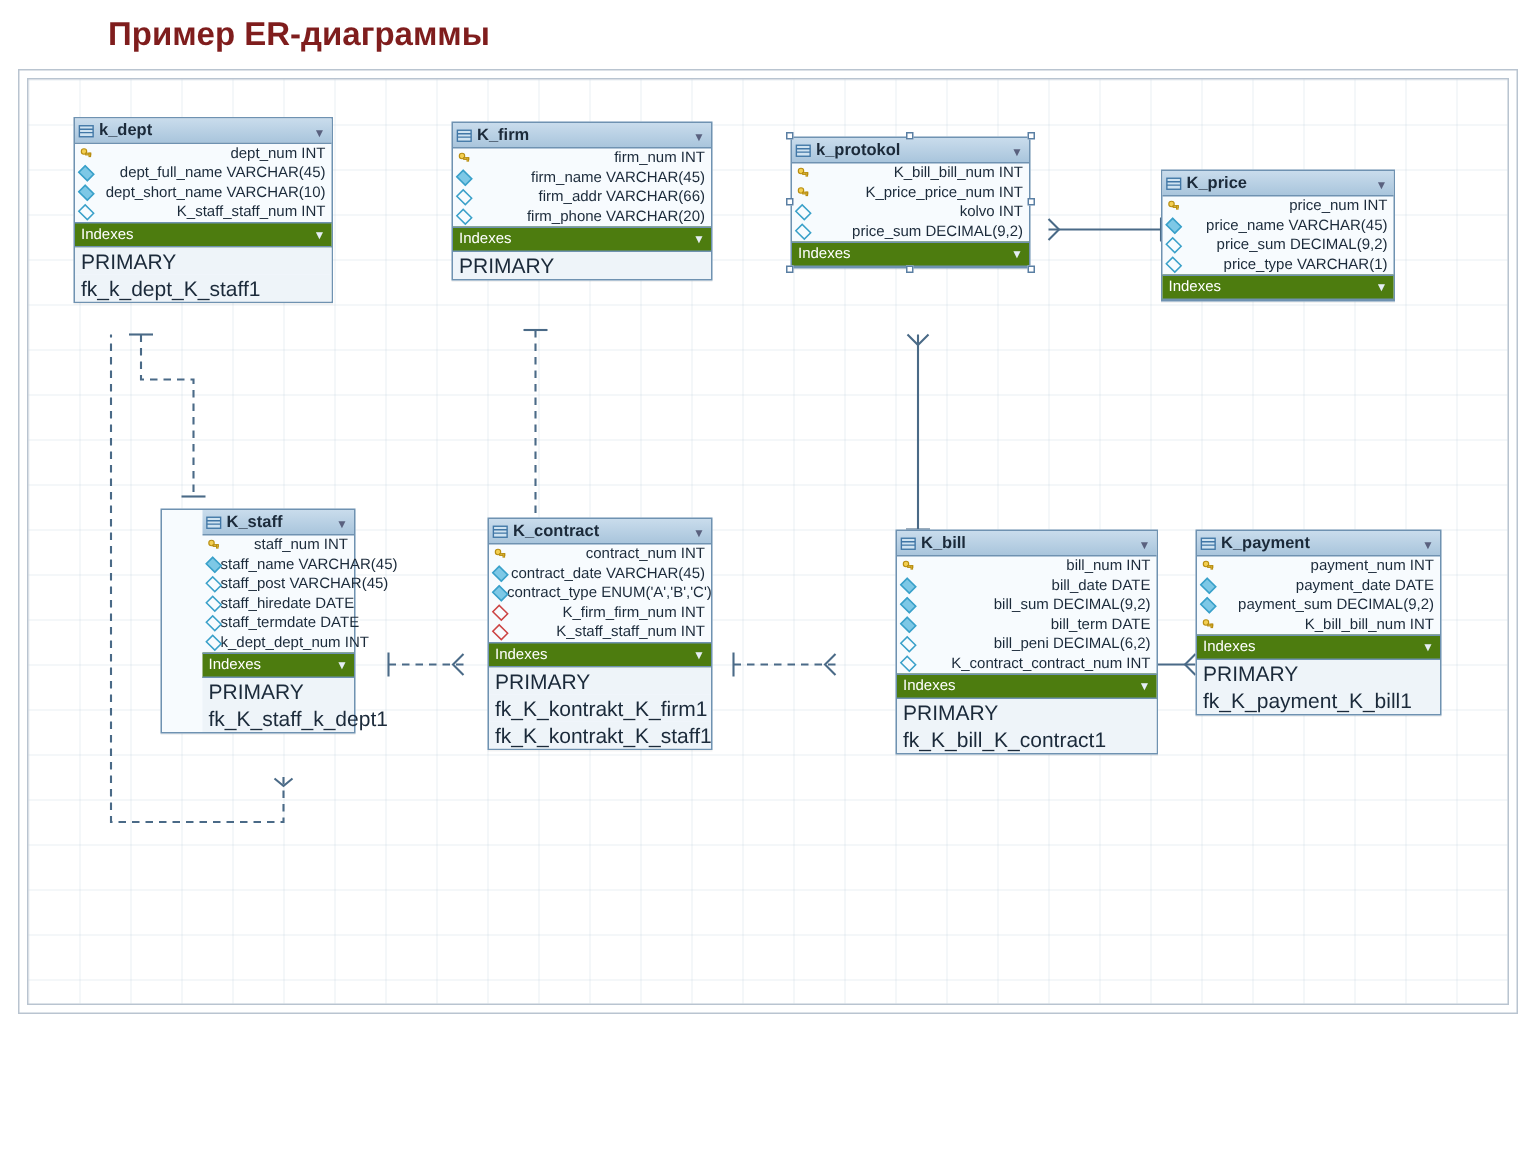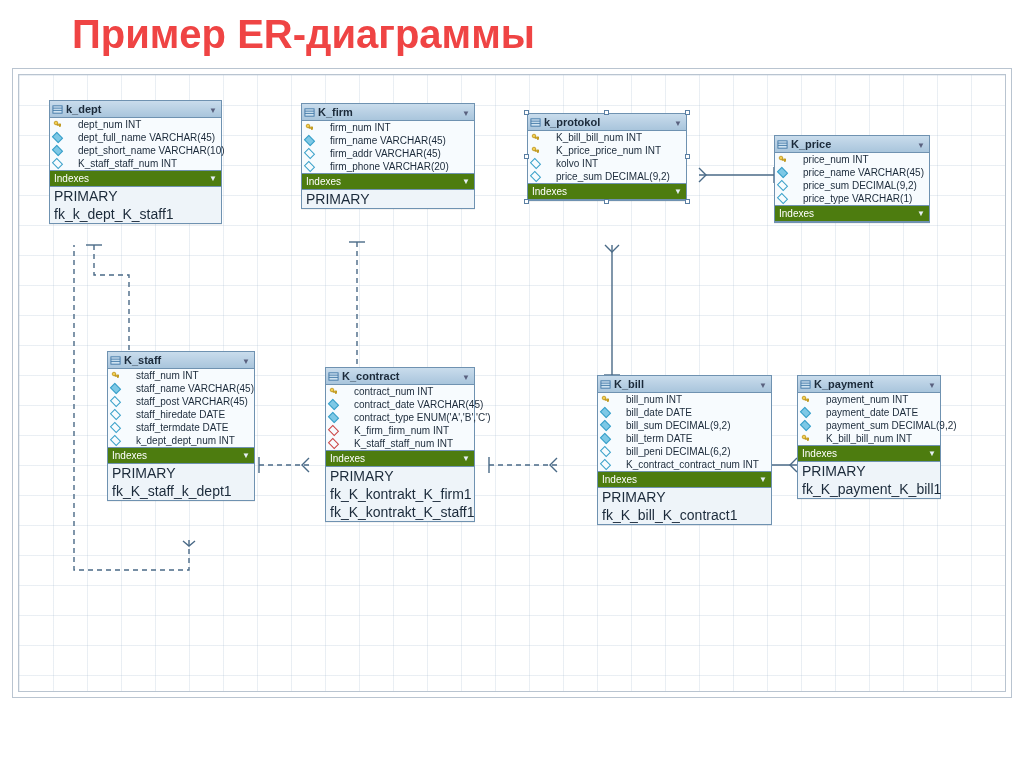--- a/index.html
+++ b/index.html
@@ -6,23 +6,23 @@
   body {
     margin: 0;
     font-family: Arial, sans-serif;
     background: #fff;
     width: 1024px;
     height: 767px;
     overflow: hidden;
   }
   .title {
     font-family: "Comic Sans MS", cursive, sans-serif;
-    color: #ef4444;
+    color: #7f1d1d;
     font-weight: bold;
-    font-size: 40px;
+    font-size: 22px;
     line-height: 1.2;
     margin: 10px 0 10px 72px;
   }
   .canvas-outer {
     border: 1px solid #b9c4d0;
     margin: 0 12px;
     height: 630px;
     position: relative;
   }
   .canvas {
@@ -59,23 +59,24 @@
     display: inline-flex; flex: 0 0 11px;
   }
   .thead .table-icon svg { width: 11px; height: 11px; }
   .thead .caret {
     margin-left: auto;
     font-size: 8px; color: #335; opacity:.7;
   }
   .row {
     display: flex;
     align-items: center;
-    gap: 16px;
+    gap: 0;
     padding: 1px 4px 1px 3px;
     white-space: nowrap;
+    justify-content: space-between;
   }
   .row .ico {
     width: 9px; height: 9px; flex: 0 0 9px;
     display: inline-flex; align-items: center; justify-content: center;
   }
   .ico.key svg { width: 9px; height: 9px; }
   .ico.diamond {
     width: 7px; height: 7px;
     border: 1px solid #3aa0c9;
     transform: rotate(45deg);
@@ -217,21 +218,21 @@
             </svg>
           </span>
           <span>firm_num INT</span>
         </div>
   <div class="row">
           <span class="ico diamond filled"></span>
           <span>firm_name VARCHAR(45)</span>
         </div>
   <div class="row">
           <span class="ico diamond"></span>
-          <span>firm_addr VARCHAR(45)</span>
+          <span>firm_addr VARCHAR(66)</span>
         </div>
   <div class="row">
           <span class="ico diamond"></span>
           <span>firm_phone VARCHAR(20)</span>
         </div>
   <div class="section">
           <span>Indexes</span>
           <span class="caret">▼</span>
         </div>
   <div class="idx">PRIMARY</div>
@@ -327,21 +328,21 @@
   <div class="row">
           <span class="ico diamond"></span>
           <span>price_type VARCHAR(1)</span>
         </div>
   <div class="section">
           <span>Indexes</span>
           <span class="caret">▼</span>
         </div>
 </div>
 
-<div class="table" style="left:88px; top:276px; width:148px;">
+<div class="table" style="left:88px; top:286px; width:130px;padding-left:27px;">
   <div class="thead">
     <span class="table-icon">
             <svg viewBox="0 0 12 12">
               <rect x="1" y="2" width="10" height="8" fill="#cfe3f1" stroke="#4177a6"></rect>
               <line x1="1" y1="4.5" x2="11" y2="4.5" stroke="#4177a6"></line>
               <line x1="1" y1="7" x2="11" y2="7" stroke="#4177a6"></line>
             </svg>
           </span>
     <span>K_staff</span>
     <span class="caret">▼</span>
@@ -474,21 +475,21 @@
           <span>K_contract_contract_num INT</span>
         </div>
   <div class="section">
           <span>Indexes</span>
           <span class="caret">▼</span>
         </div>
   <div class="idx">PRIMARY</div>
   <div class="idx">fk_K_bill_K_contract1</div>
 </div>
 
-<div class="table" style="left:778px; top:300px; width:144px;">
+<div class="table" style="left:778px; top:300px; width:164px;">
   <div class="thead">
     <span class="table-icon">
             <svg viewBox="0 0 12 12">
               <rect x="1" y="2" width="10" height="8" fill="#cfe3f1" stroke="#4177a6"></rect>
               <line x1="1" y1="4.5" x2="11" y2="4.5" stroke="#4177a6"></line>
               <line x1="1" y1="7" x2="11" y2="7" stroke="#4177a6"></line>
             </svg>
           </span>
     <span>K_payment</span>
     <span class="caret">▼</span>

